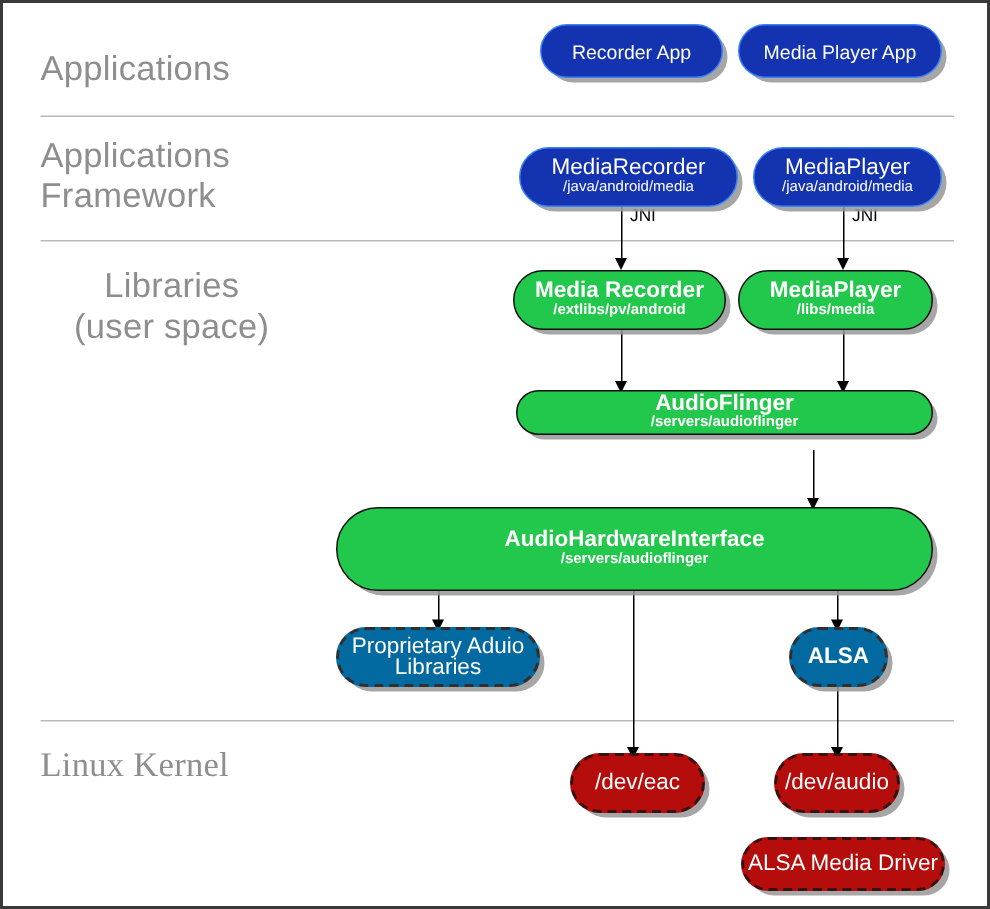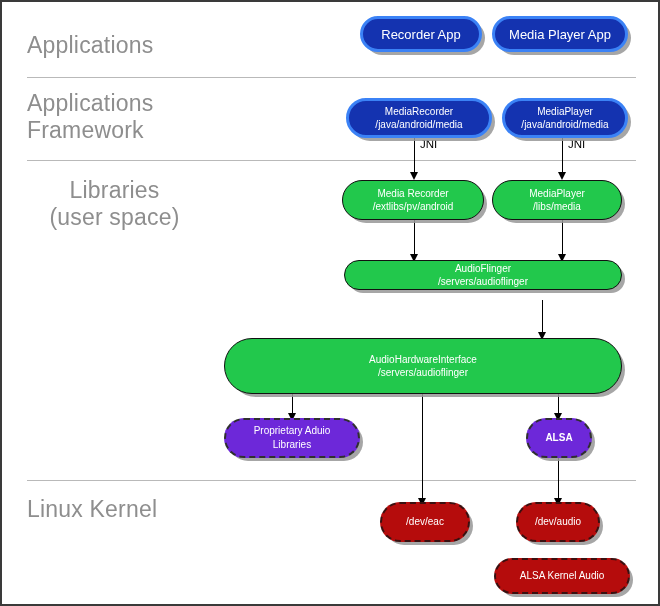--- a/index.html
+++ b/index.html
@@ -39,27 +39,27 @@
     border-radius:999px;
     display:flex;
     flex-direction:column;
     align-items:center;
     justify-content:center;
     text-align:center;
     color:#ffffff;
     z-index:3;
     box-shadow:4px 4px 0 -1px rgba(150,150,150,.85);
   }
-  .node .t1{font-size:10px;line-height:14px;white-space:nowrap;}
+  .node .t1{font-size:15px;line-height:14px;white-space:nowrap;}
   .node .t2{font-size:10px;line-height:12px;white-space:nowrap;}
   .node .big1{font-size:13px;line-height:15px;}
 
-  .blue{background:#1433b0;border:3px solid #3b82f6;}
-  .green{background:#22c84c;border:1px solid #111111;}
-  .green-dash{background:#6d28d9;border:2px dashed #2f2f2f;}
+  .blue{background:#1433b0;border:1px solid #3b82f6;}
+  .green{background:#22c84c;border:1px solid #111111;font-weight:bold;}
+  .green-dash{background:#0369a1;border:2px dashed #2f2f2f;}
   .red-dash{background:#b50c0c;border:2px dashed #3a1010;}
 
   
   .vline{
     position:absolute;
     width:1px;
     background:#000000;
     z-index:1;
   }
   .arrowhead{
@@ -86,21 +86,21 @@
 
   <div class="sep" style="top:75px;"></div>
   <div class="sep" style="top:158px;"></div>
   <div class="sep" style="top:478px;"></div>
 
   <div class="layer-label" style="left:25px;top:30px;">Applications</div>
   <div class="layer-label" style="left:25px;top:88px;">Applications
 Framework</div>
   <div class="layer-label" style="left:25px;top:175px;text-align:center;width:175px;">Libraries
 (user space)</div>
-  <div class="layer-label" style="left:25px;top:494px;">Linux Kernel</div>
+  <div class="layer-label" style="left:25px;top:494px;font-family:Liberation Serif, serif;">Linux Kernel</div>
 
   <div class="vline" style="left:412px;top:136px;height:40px;"></div>
   <div class="arrowhead" style="left:408px;top:170px;"></div>
   <div class="edge-label" style="left:418px;top:136px;">JNI</div>
 
   <div class="vline" style="left:560px;top:136px;height:40px;"></div>
   <div class="arrowhead" style="left:556px;top:170px;"></div>
   <div class="edge-label" style="left:566px;top:136px;">JNI</div>
 
   <div class="vline" style="left:412px;top:218px;height:40px;"></div>
@@ -174,16 +174,16 @@
   <div class="node red-dash" style="left:514px;top:500px;width:84px;height:40px;">
     <div class="t1">/dev/audio</div>
   </div>
 
   <div class="node red-dash" style="left:378px;top:500px;width:90px;height:40px;">
     <div class="t1">/dev/eac</div>
   </div>
 
 
   <div class="node red-dash" style="left:492px;top:556px;width:136px;height:36px;">
-    <div class="t1">ALSA Kernel Audio</div>
+    <div class="t1">ALSA Media Driver</div>
   </div>
 
 </div>
 
 </body></html>

